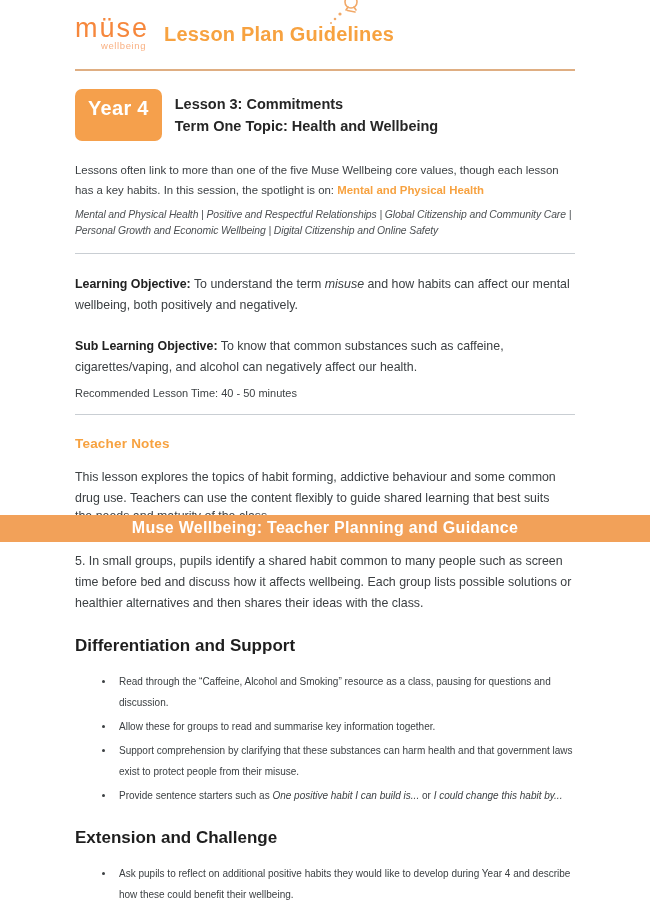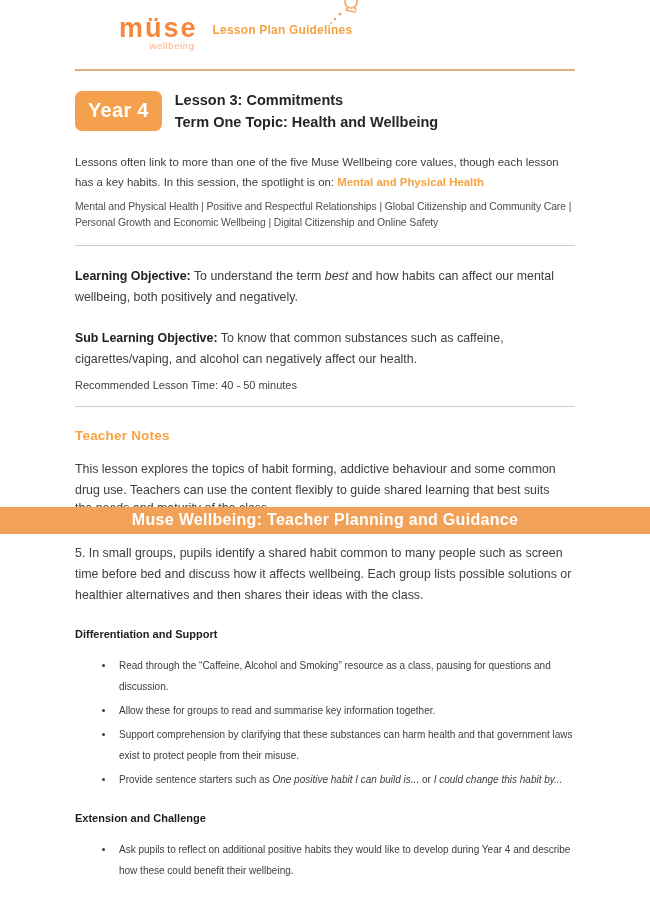--- a/index.html
+++ b/index.html
@@ -9,55 +9,55 @@
     background:#ffffff;
     font-family:"Liberation Sans","DejaVu Sans",sans-serif;
     color:#3C4043;
     overflow:hidden;
   }
   .content { padding:0 75px; }
 
   
   .header { position:relative; display:flex; align-items:flex-start; padding-top:15px; height:46px; }
   .logo { display:inline-block; }
-  .logo-text { font-size:27px; font-weight:700; color:#F6873C; letter-spacing:2px; line-height:1;margin-left:44px; }
+  .logo-text { font-size:27px; font-weight:400; color:#F6873C; letter-spacing:2px; line-height:1; }
   .logo-sub { font-size:9.5px; color:#F9B183; letter-spacing:0.6px; margin-top:-2px; text-align:right; padding-right:3px; }
-  .header-title { font-size:12px; font-weight:700; color:#F7A240; margin-left:15px; margin-top:8px; letter-spacing:0.2px; }
+  .header-title { font-size:20px; font-weight:700; color:#F7A240; margin-left:15px; margin-top:8px; letter-spacing:0.2px; }
   .doodle { position:absolute; left:243px; top:-8px; }
 
   .rule { border:0; border-top:1px solid #C9CED3; margin:0; }
   .rule-orange { border-top:2px solid #DFAE82; margin-top:8px; }
   .rule-2 { margin-top:14px; }
   .rule-3 { margin-top:15px; }
 
   
   .title-block { display:flex; align-items:center; gap:13px; margin-top:18px; }
-  .year-badge { background:#F5A04C; color:#ffffff; font-weight:800; font-size:20px; padding:8px 13px 9px; border-radius:7px; letter-spacing:0.3px; }
+  .year-badge { background:#F5A04C; color:#ffffff; font-weight:800; font-size:20px; padding:8px 13px 21px; border-radius:7px; letter-spacing:0.3px; }
   .titles div { font-size:14.5px; font-weight:700; color:#262626; line-height:22px; }
 
   .intro { margin:19px 0 0; font-size:11.4px; line-height:20px; }
   .orange-bold { color:#F7A240; font-weight:700; }
-  .values { margin:7px 0 0; font-size:10.4px; line-height:16px; color:#4C5053; letter-spacing:-0.1px; }
+  .values { margin:7px 0 0; font-size:10.4px; font-style:italic; line-height:16px; color:#4C5053; letter-spacing:-0.1px; }
 
   .objective { margin:20px 0 0; font-size:12.4px; line-height:21px; }
   .objective b { color:#212121; }
   .rec-time { margin:9px 0 0; font-size:11px; color:#3E4245; }
 
   .orange-heading { margin:21px 0 0; font-size:13.5px; font-weight:700; color:#F7A240; letter-spacing:0.2px; }
   .body-para { margin:16px 0 0; font-size:12.4px; line-height:21px; }
   .partial-line { height:6px; overflow:hidden; font-size:12.4px; line-height:14px; }
 
   .banner {
     margin:0 -75px; background:#F2A159; color:#ffffff;
     text-align:center; font-weight:800; font-size:16px;
     padding:4px 15px 5px; letter-spacing:0.3px;
   }
   .step-para { margin:9px 0 0; font-size:12.4px; line-height:21px; }
 
-  .sub-heading { margin:22px 0 0; font-size:11px; font-weight:700; color:#1E1E1E; }
+  .sub-heading { margin:22px 0 0; font-size:17px; font-weight:700; color:#1E1E1E; }
   ul.bullets { margin:15px 0 0; padding-left:40px; }
   ul.bullets li { font-size:10px; line-height:21px; margin-bottom:3px; padding-left:4px; }
 </style>
 </head>
 <body>
 
 <div class="page">
   <div class="content">
 
     <div class="header">
@@ -90,21 +90,21 @@
         <div>Term One Topic: Health and Wellbeing</div>
       </div>
     </div>
 
     <p class="intro"><span>Lessons often link to more than one of the five Muse Wellbeing core values, though each lesson has a key habits. In this session, the spotlight is on: </span><span class="orange-bold">Mental and Physical Health</span></p>
 
     <p class="values">Mental and Physical Health | Positive and Respectful Relationships | Global Citizenship and Community Care | Personal Growth and Economic Wellbeing | Digital Citizenship and Online Safety</p>
 
     <hr class="rule rule-2">
 
-    <p class="objective"><b>Learning Objective:</b><span> To understand the term </span><i>best</i><span> and how habits can affect our mental wellbeing, both positively and negatively.</span></p>
+    <p class="objective"><b>Learning Objective:</b><span> To understand the term </span><i>misuse</i><span> and how habits can affect our mental wellbeing, both positively and negatively.</span></p>
 
     <p class="objective"><b>Sub Learning Objective:</b><span> To know that common substances such as caffeine, cigarettes/vaping, and alcohol can negatively affect our health.</span></p>
 
     <p class="rec-time">Recommended Lesson Time: 40 - 50 minutes</p>
 
     <hr class="rule rule-3">
 
     <h3 class="orange-heading">Teacher Notes</h3>
 
     <p class="body-para">This lesson explores the topics of habit forming, addictive behaviour and some common drug use. Teachers can use the content flexibly to guide shared learning that best suits</p>

